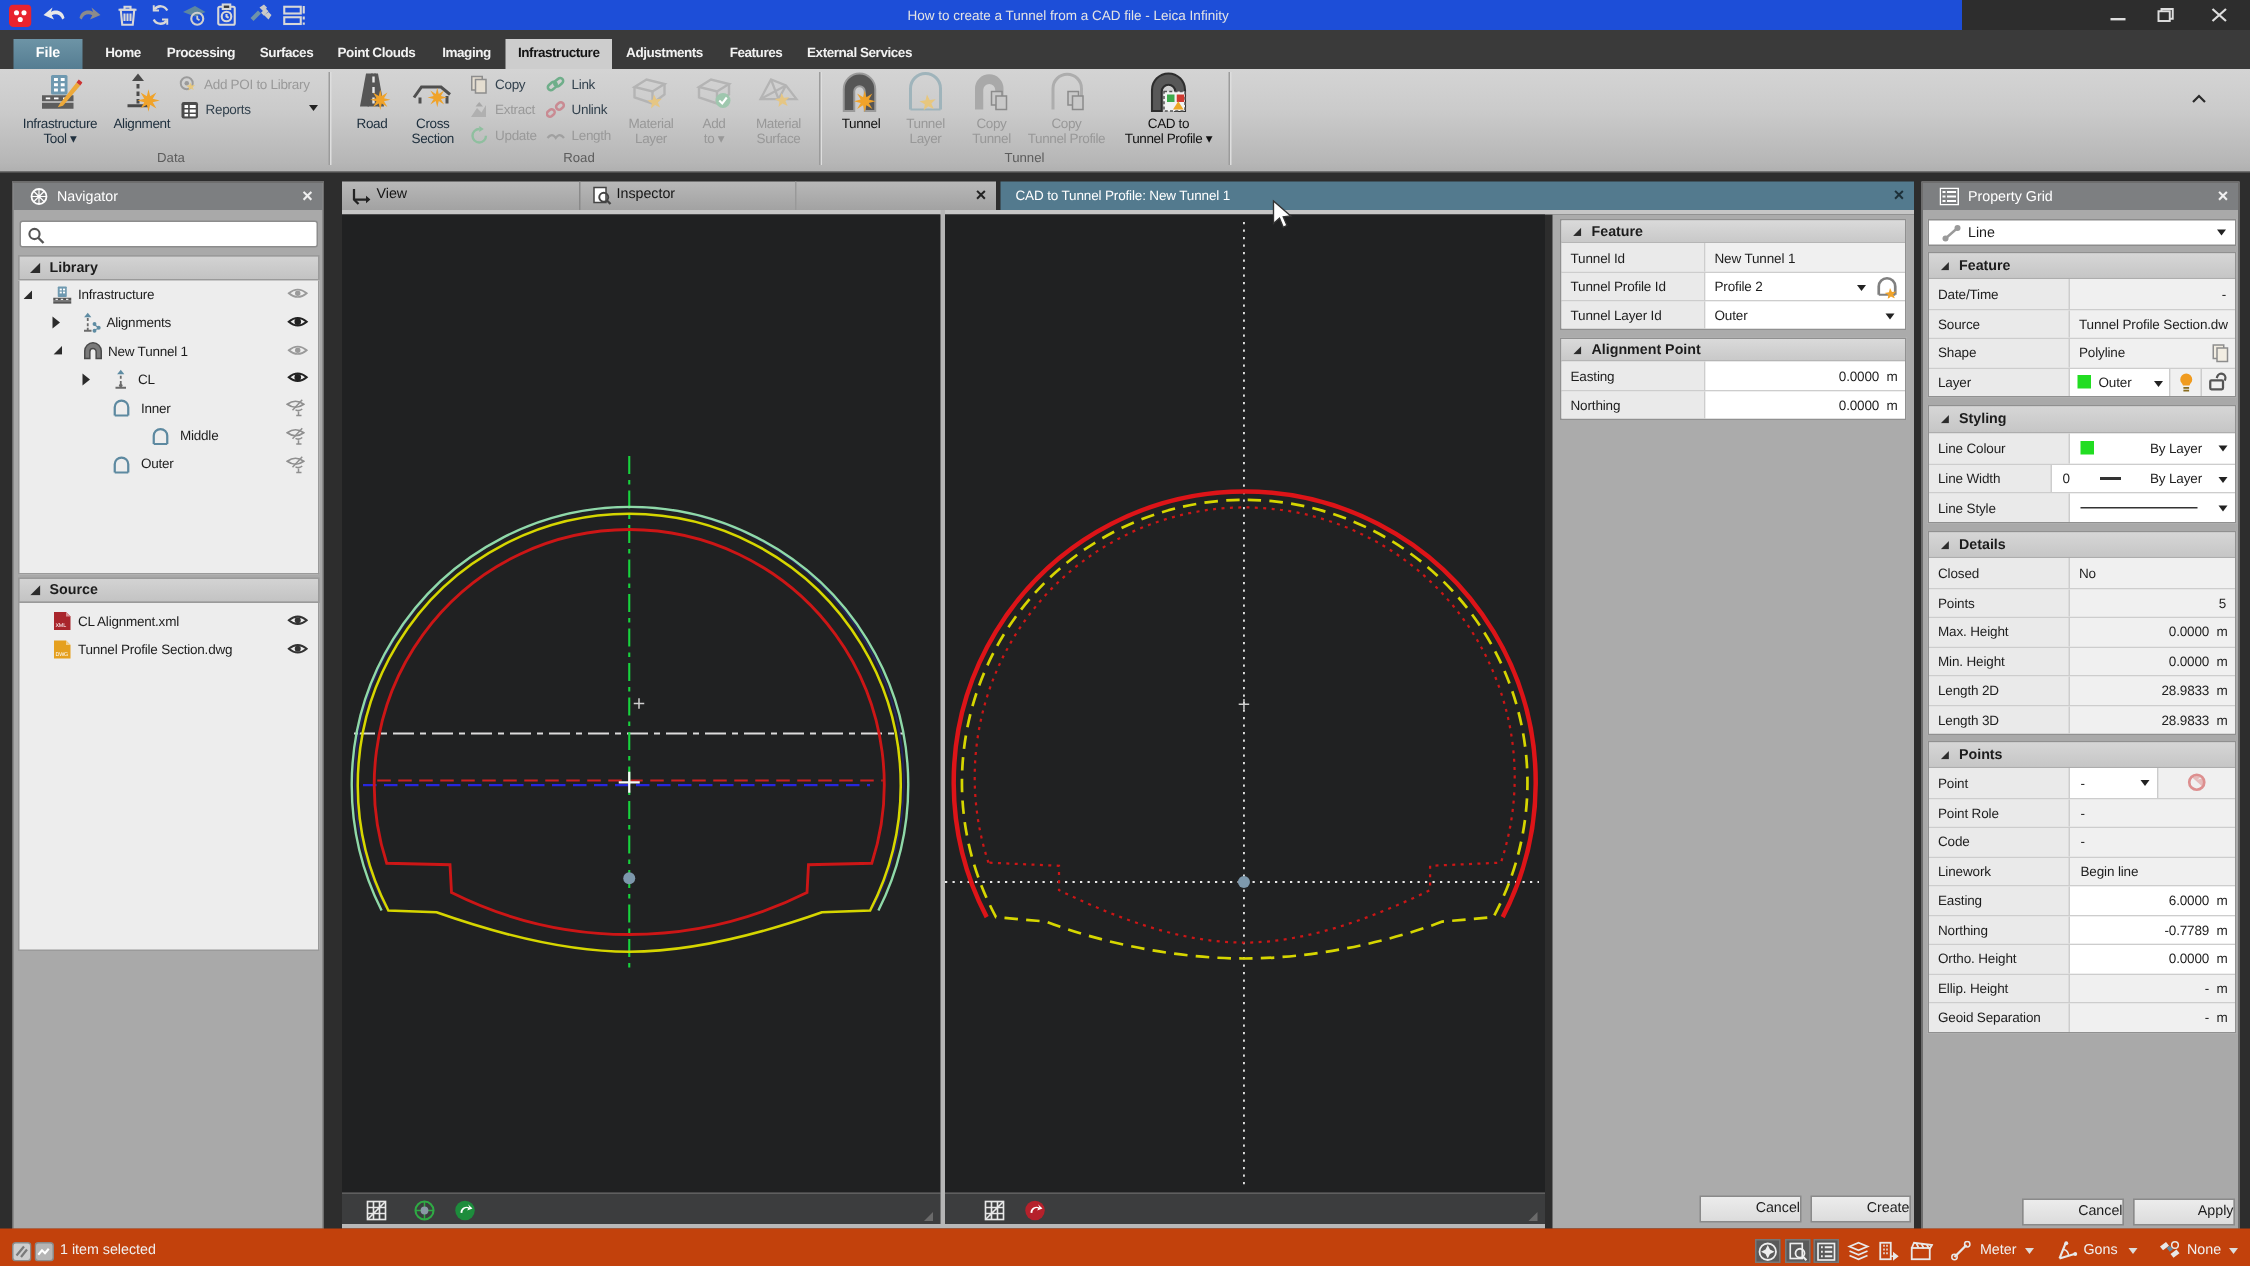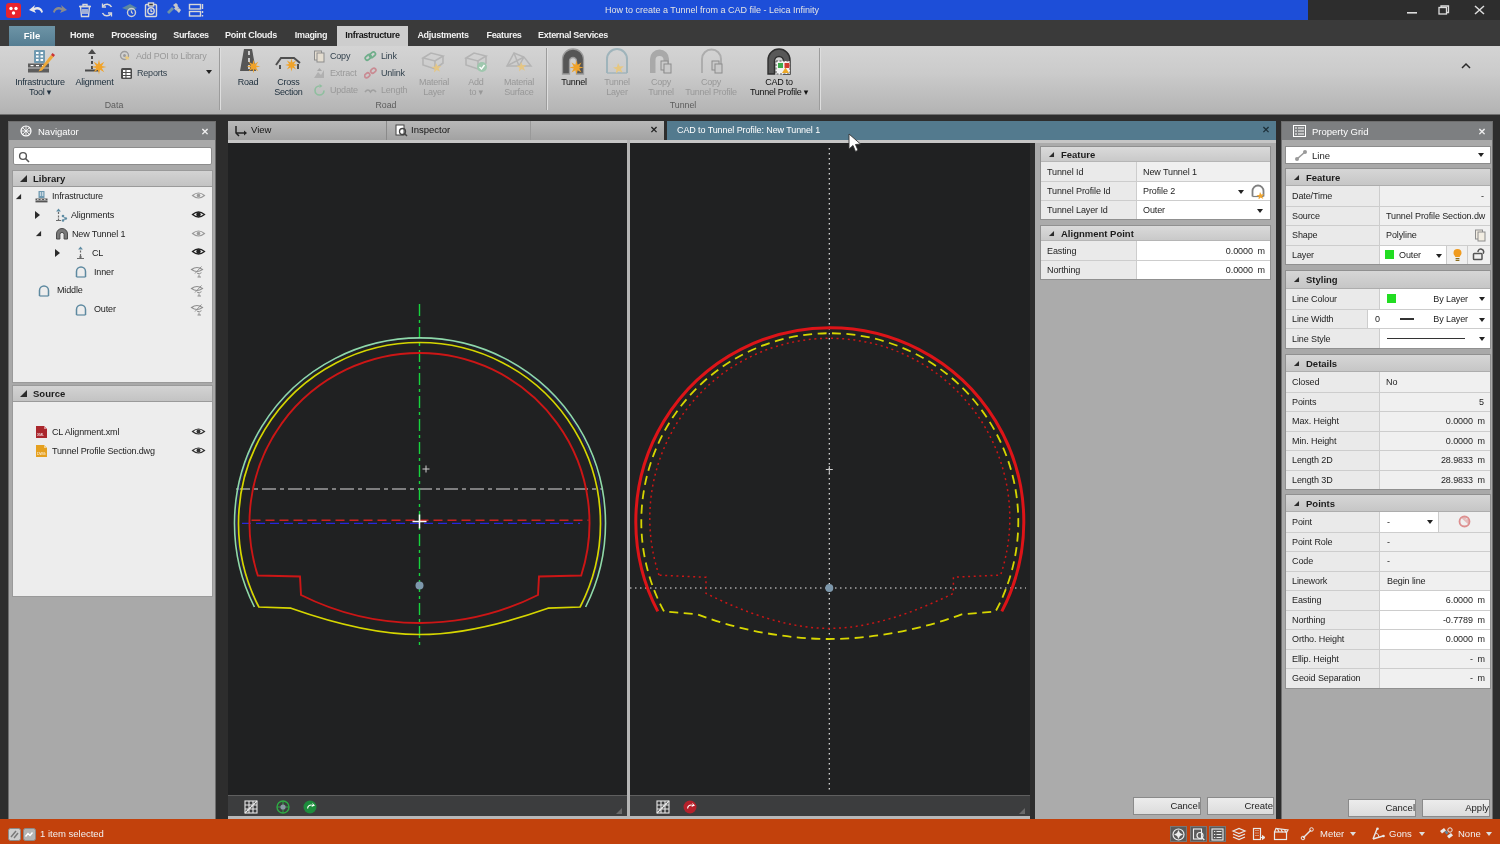--- a/index.html
+++ b/index.html
@@ -402,21 +402,21 @@
             <svg width="12" height="13" viewBox="0 0 12 13">
               <path d="M1.5 12 V6.5 a4.5 4.5 0 0 1 9 0 V12" fill="none" stroke="#5d89a0" stroke-width="1.5"></path>
               <path d="M1.5 12 h9" stroke="#5d89a0" stroke-width="1.2"></path>
             </svg>
             <span style="margin-left:7px">Inner</span>
         <svg class="eye" width="16" height="13" viewBox="0 0 16 13">
               <path d="M1.5 4.5 Q7 0.5 12.5 4.5 Q7 8.5 1.5 4.5z" fill="none" stroke="#8f8f8f" stroke-width="1.1"></path>
               <path d="M11.5 1.5 L5 8.5 M7 8.2 q2.5 1.3 4.5-.5 M9 9.5 v2.5 M7.5 12 h3.5" stroke="#8f8f8f" stroke-width="1" fill="none"></path>
             </svg>
           </div>
-      <div class="trow" style="padding-left:25px">
+      <div class="trow" style="padding-left:88px">
             <svg width="12" height="13" viewBox="0 0 12 13">
               <path d="M1.5 12 V6.5 a4.5 4.5 0 0 1 9 0 V12" fill="none" stroke="#5d89a0" stroke-width="1.5"></path>
               <path d="M1.5 12 h9" stroke="#5d89a0" stroke-width="1.2"></path>
             </svg>
             <span style="margin-left:7px">Middle</span>
         <svg class="eye" width="16" height="13" viewBox="0 0 16 13">
               <path d="M1.5 4.5 Q7 0.5 12.5 4.5 Q7 8.5 1.5 4.5z" fill="none" stroke="#8f8f8f" stroke-width="1.1"></path>
               <path d="M11.5 1.5 L5 8.5 M7 8.2 q2.5 1.3 4.5-.5 M9 9.5 v2.5 M7.5 12 h3.5" stroke="#8f8f8f" stroke-width="1" fill="none"></path>
             </svg>
           </div>
@@ -432,21 +432,21 @@
             </svg>
           </div>
     </div>
   </div>
 
   <div class="a" style="left:3px;top:263px;width:201px">
     <div class="shead">
           <span class="tri"></span>
           <span>Source</span>
         </div>
-    <div class="scont" style="height:195px;padding-top:21px">
+    <div class="scont" style="height:232px;padding-top:3px">
       <div class="trow" style="padding-left:22px">
             <svg width="13" height="14" viewBox="0 0 13 14">
               <path d="M1 1 h8 l3 3 v9 h-11z" fill="#a9262c"></path>
               <path d="M9 1 l3 3 h-3z" fill="#d98f93"></path>
               <text x="2" y="11" font-size="3.6" fill="#fff" font-family="Liberation Sans">XML</text>
             </svg>
             <span style="margin-left:4px">CL Alignment.xml</span>
         <svg class="eye" width="15" height="11" viewBox="0 0 15 11">
               <path d="M1.5 5.5 Q7.5 0.5 13.5 5.5 Q7.5 10.5 1.5 5.5z" fill="none" stroke="#333" stroke-width="1.2"></path>
               <circle cx="7.5" cy="5.5" r="2" fill="#333"></circle>

